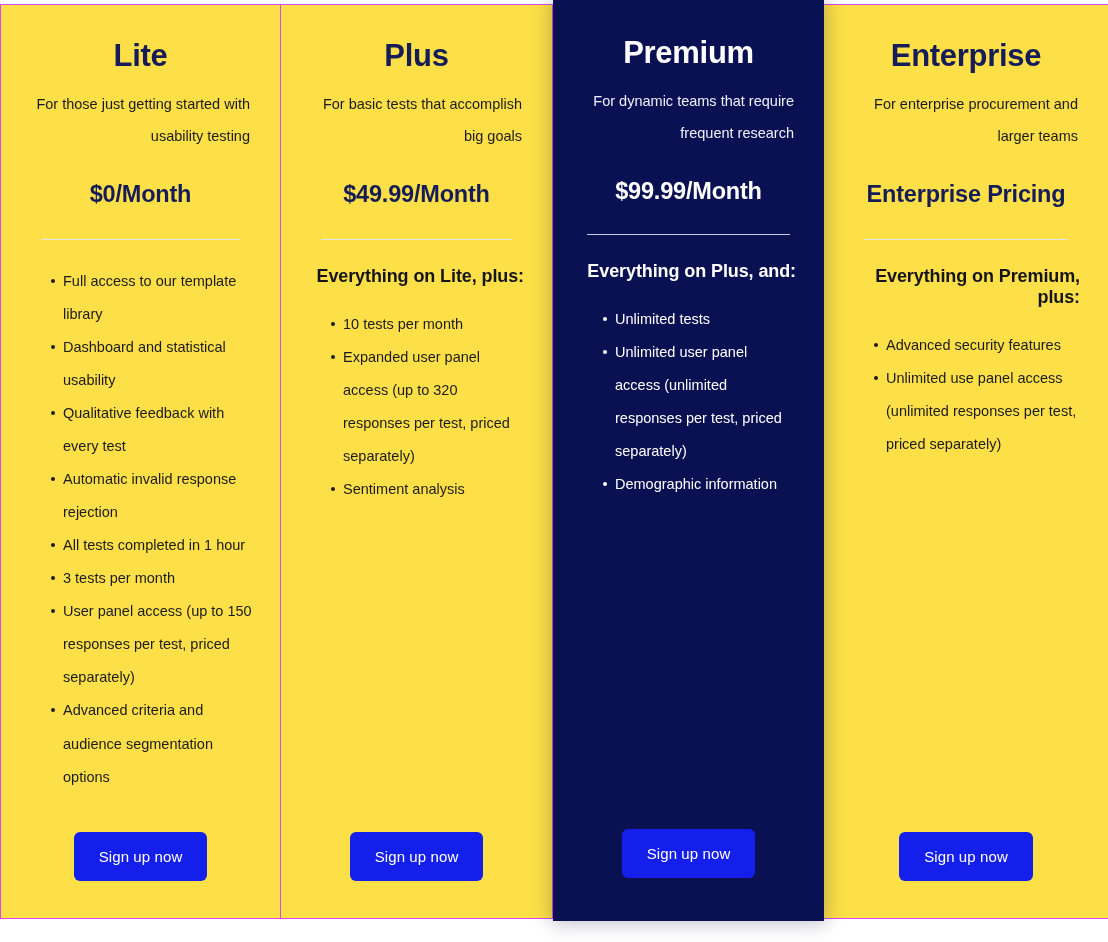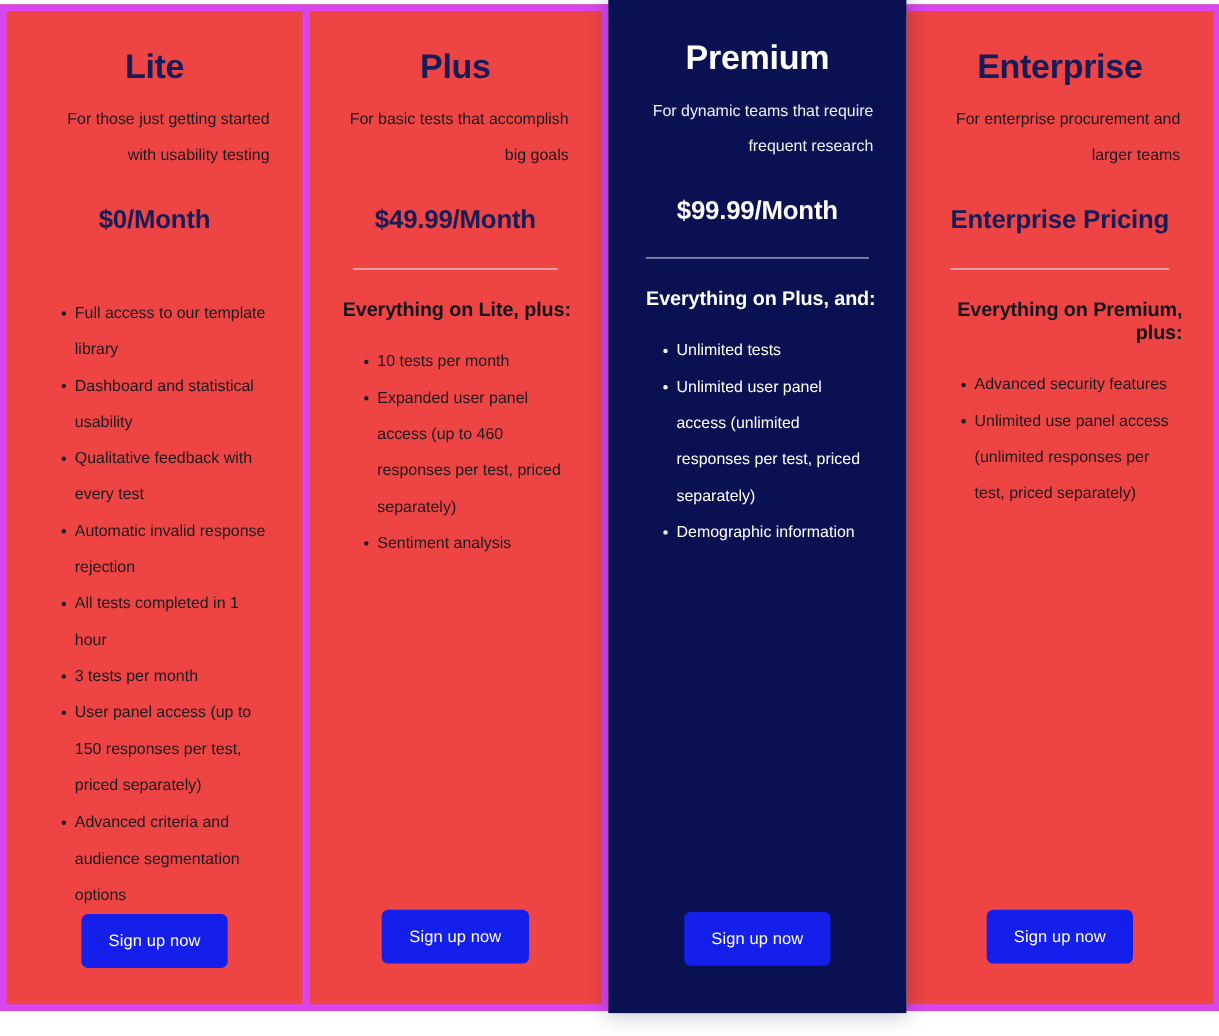--- a/index.html
+++ b/index.html
@@ -18,22 +18,22 @@
     height: 942px;
     display: flex;
     align-items: flex-start;
     background: #ffffff;
   }
 
   
   .plan-card {
     position: relative;
     flex: 0 0 auto;
-    background: #ef4444;
-    border: 6px solid #d946ef;
+    background: #fde047;
+    border: 1px solid #d946ef;
     margin-top: 4px;
     height: 915px;
     padding: 34px 28px 0 28px;
     display: flex;
     flex-direction: column;
   }
 
   .plan-card.lite       { width: 281px; }
   .plan-card.plus       { width: 272px; border-left: none; }
   .plan-card.enterprise { width: 285px; border-left: none; }
@@ -177,21 +177,21 @@
   </div>
 
   <div class="plan-card plus">
     <div class="plan-name">Plus</div>
     <div class="plan-tagline">For basic tests that accomplish big goals</div>
     <div class="plan-price">$49.99/Month</div>
     <div class="divider"></div>
     <div class="plan-includes">Everything on Lite, plus:</div>
     <ul class="feature-list compact">
         <li>10 tests per month</li>
-        <li>Expanded user panel access (up to 460 responses per test, priced separately)</li>
+        <li>Expanded user panel access (up to 320 responses per test, priced separately)</li>
         <li>Sentiment analysis</li>
       </ul>
     <div class="cta-wrap">
       <button class="cta-button">Sign up now</button>
     </div>
   </div>
 
   <div class="plan-card premium">
     <div class="plan-name">Premium</div>
     <div class="plan-tagline">For dynamic teams that require frequent research</div>

